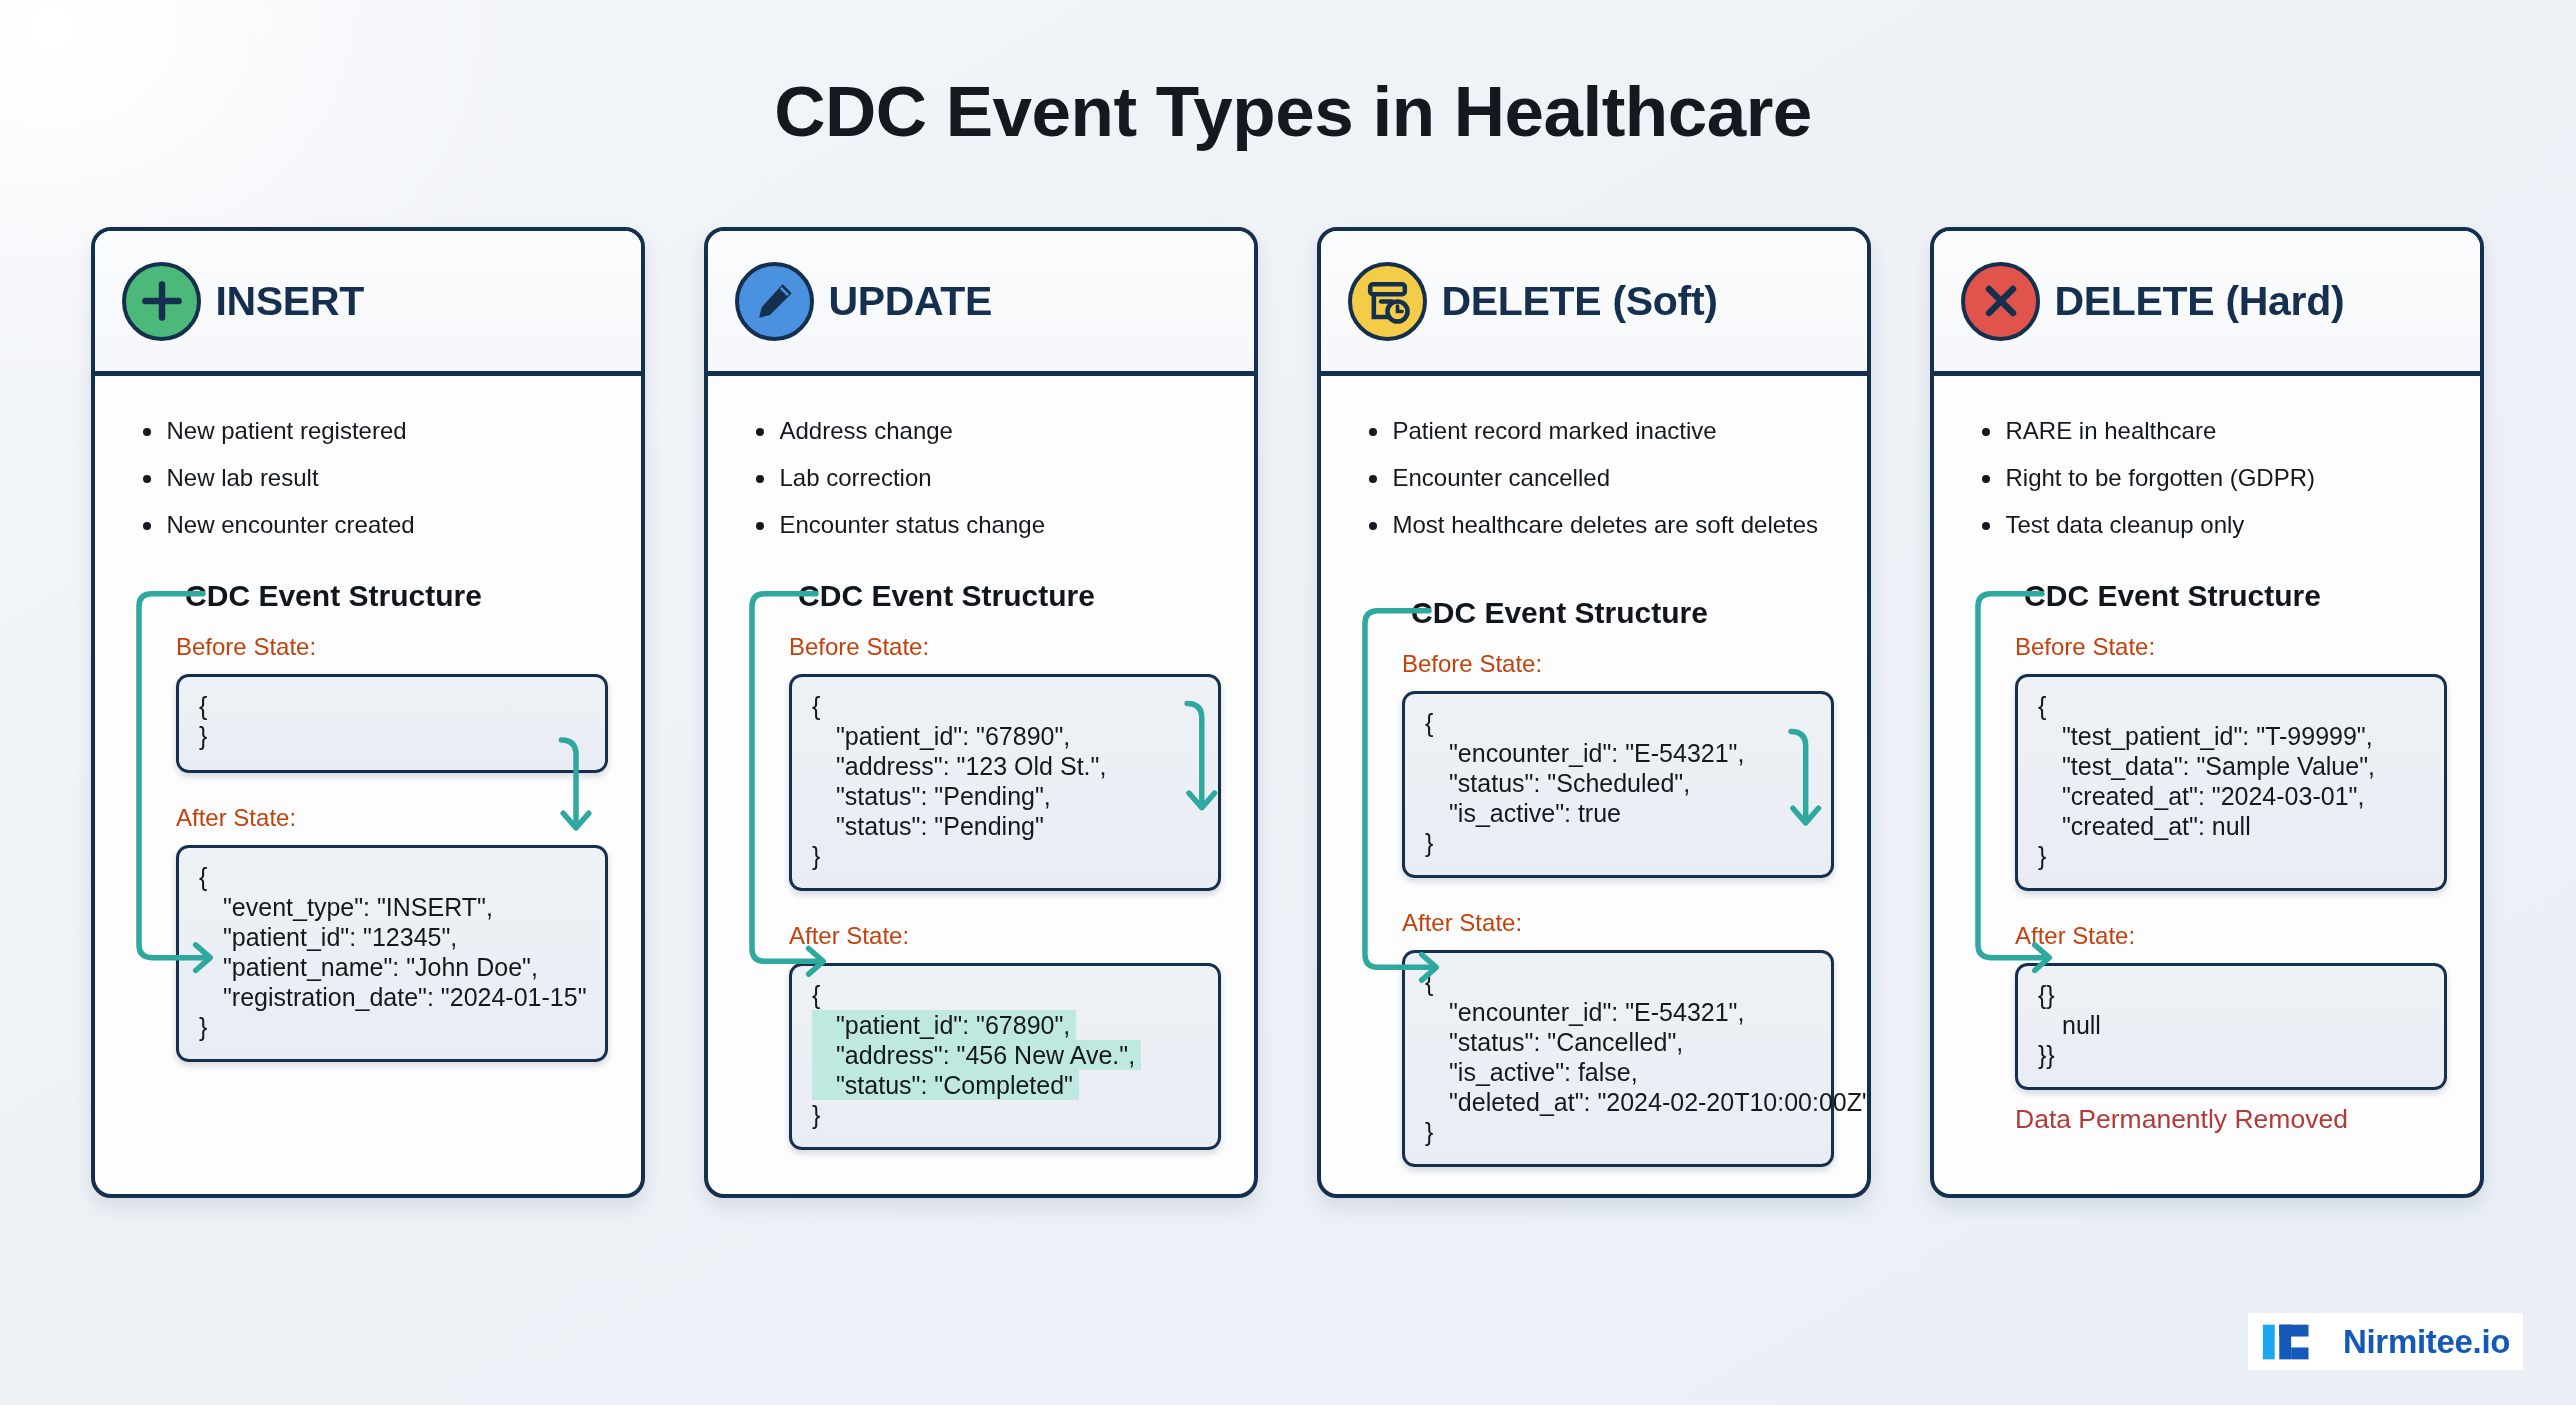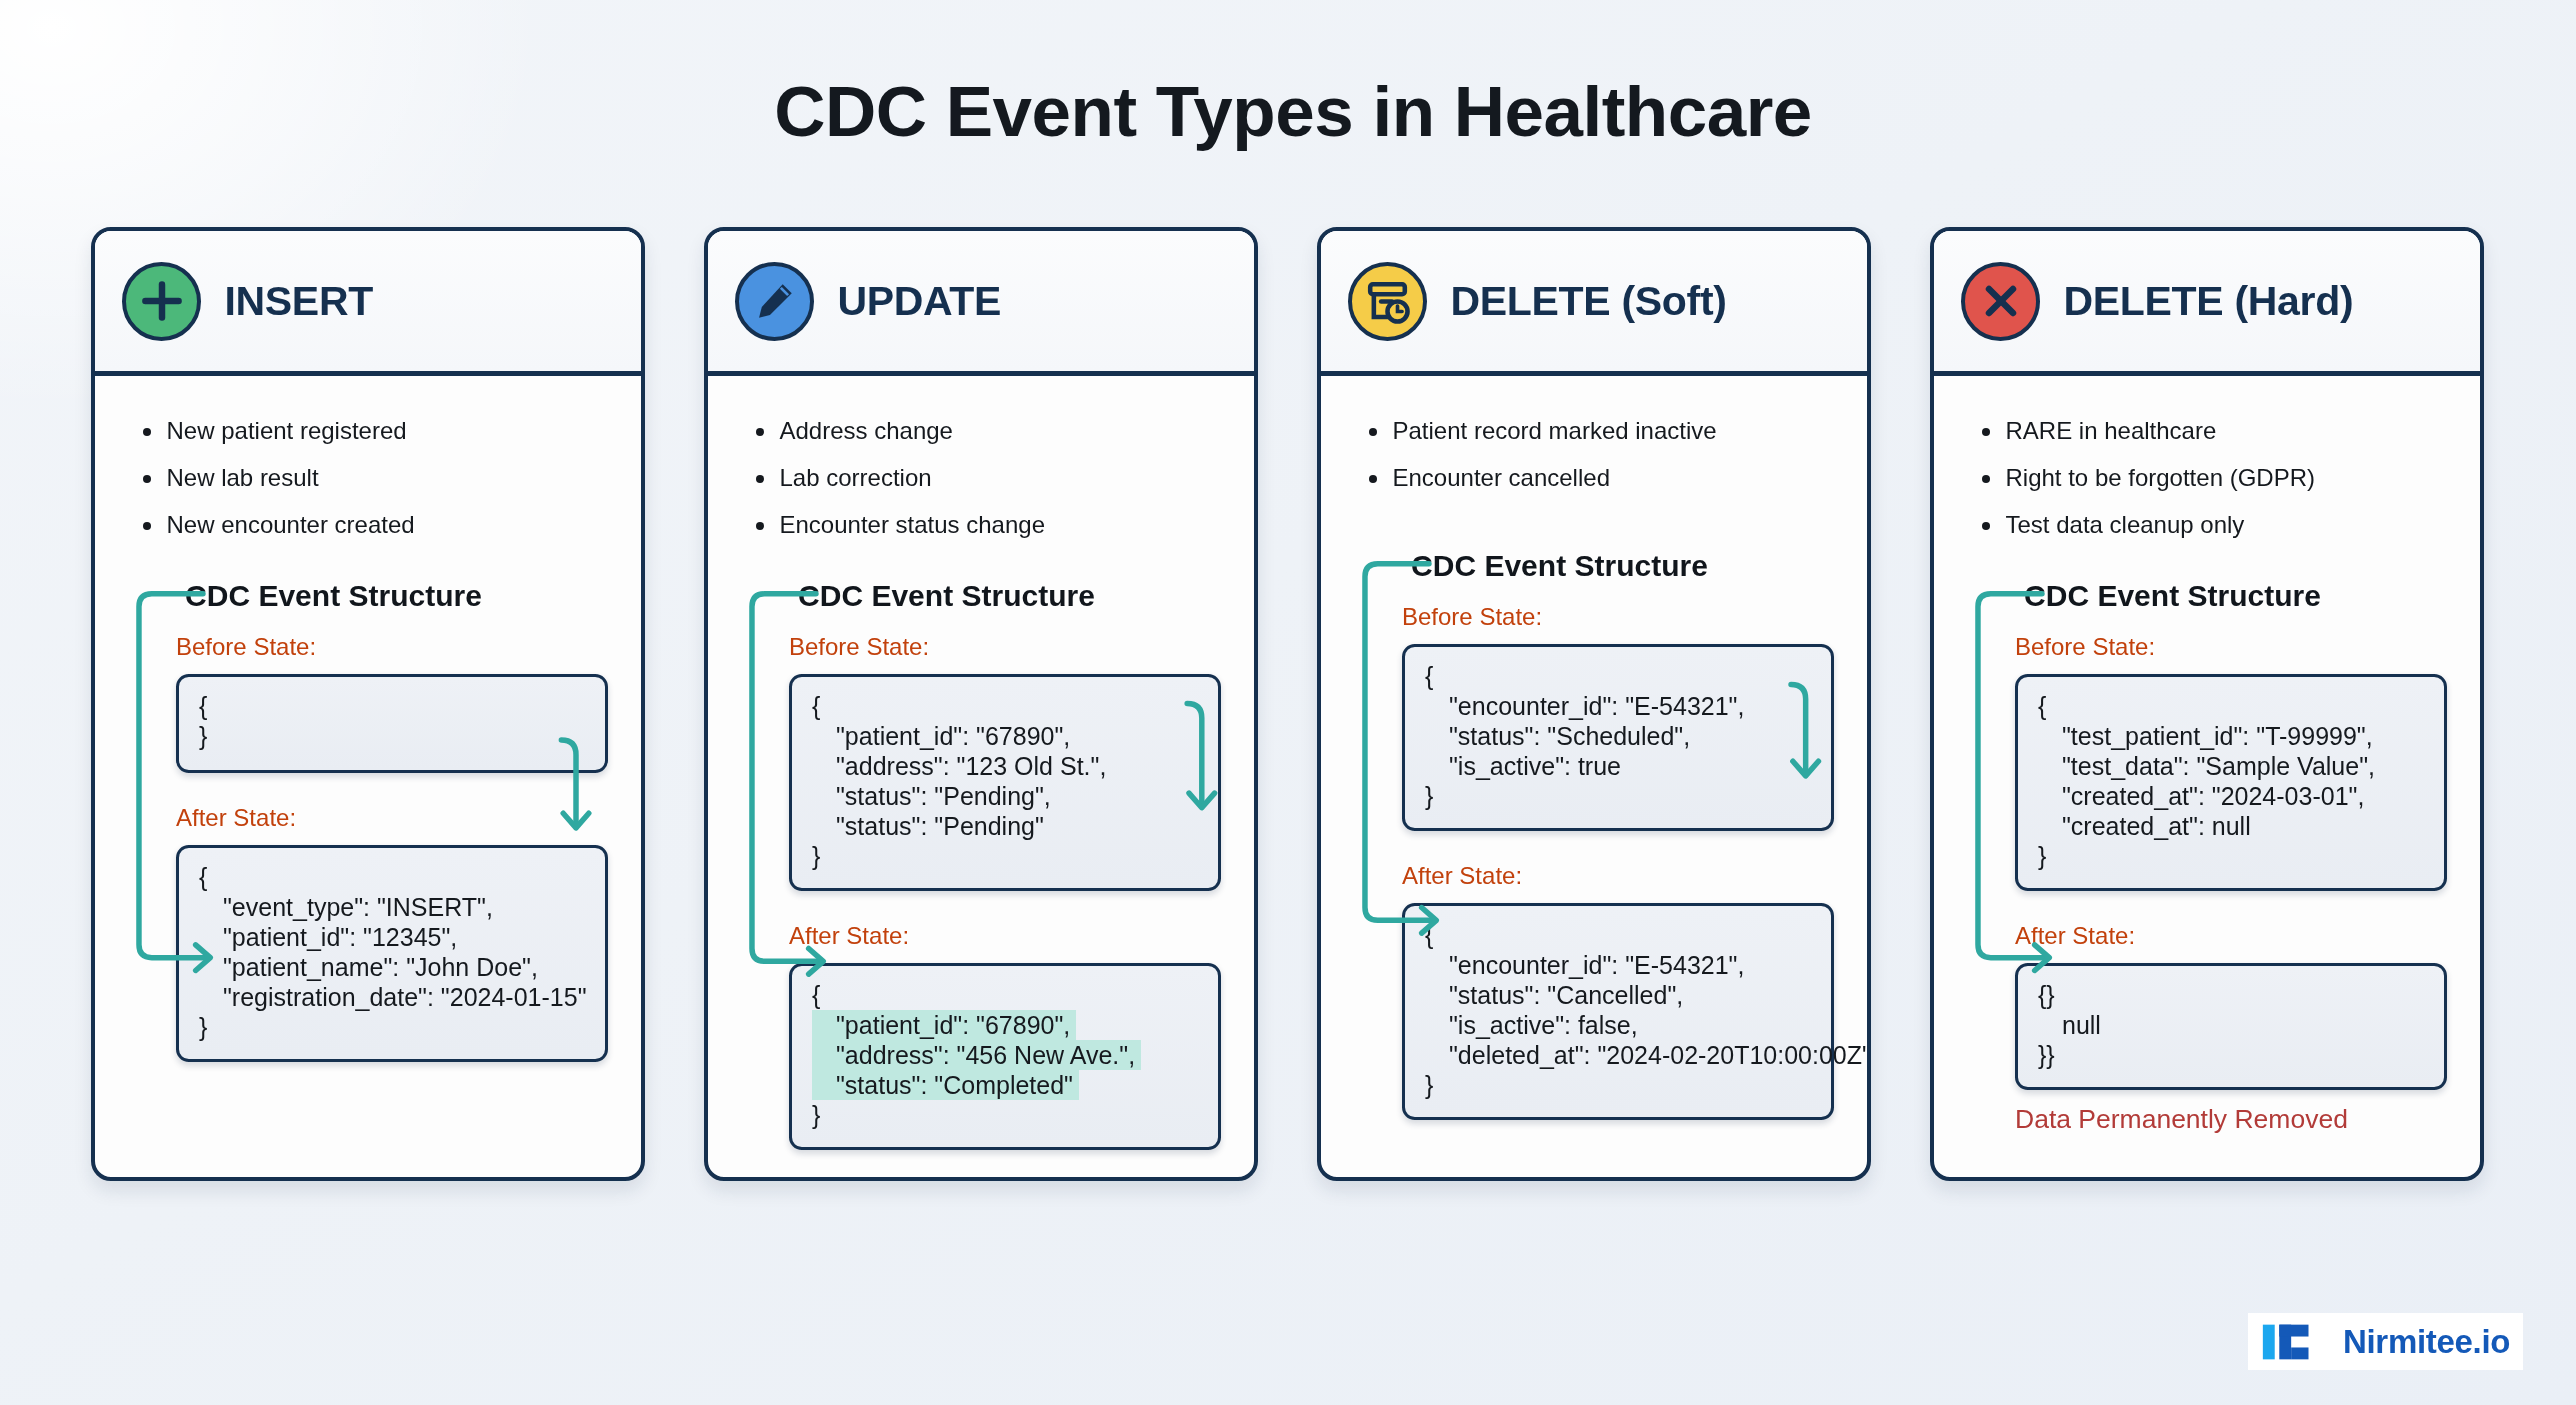--- a/index.html
+++ b/index.html
@@ -57,21 +57,21 @@
     display: flex;
     flex-direction: column;
     overflow: hidden;
   }
 
   .card-header {
     height: 145px;
     flex: 0 0 145px;
     display: flex;
     align-items: center;
-    gap: 23px;
+    gap: 14px;
     padding: 0 27.4px;
     background: linear-gradient(180deg, #fbfcfd 0%, #f5f7fa 100%);
     border-bottom: 5.5px solid #15304f;
   }
 
   .icon-circle {
     width: 79px;
     height: 79px;
     flex: 0 0 79px;
     border-radius: 50%;
@@ -316,20 +316,21 @@
             <circle cx="39" cy="39" r="11" fill="#f5cc48" stroke="#15304f" stroke-width="5"></circle>
             <path d="M39 33 V39 H44" fill="none" stroke="#15304f" stroke-width="4" stroke-linecap="round"></path>
           </svg>
         </span>
         <span class="card-title">DELETE (Soft)</span>
       </div>
       <div class="card-body">
         <ul class="bullets">
           <li>Patient record marked inactive</li>
           <li>Encounter cancelled</li>
+          <li>Most healthcare deletes are soft deletes</li>
         </ul>
 
         <div class="structure s-offset">
           <svg class="connector" width="512" height="430" viewBox="0 0 560 470">
             <path d="M82 16 H26 Q12 16 12 30 V392 Q12 406 26 406 H86" fill="none" stroke="#2fa8a0" stroke-width="6" stroke-linecap="round"></path>
             <path d="M74 392 l16 14 l-16 14" fill="none" stroke="#2fa8a0" stroke-width="6" stroke-linecap="round" stroke-linejoin="round"></path>
             <path d="M478 148 Q494 148 494 164 V244" fill="none" stroke="#2fa8a0" stroke-width="6" stroke-linecap="round"></path>
             <path d="M480 232 l14 16 l14 -16" fill="none" stroke="#2fa8a0" stroke-width="6" stroke-linecap="round" stroke-linejoin="round"></path>
           </svg>
 

